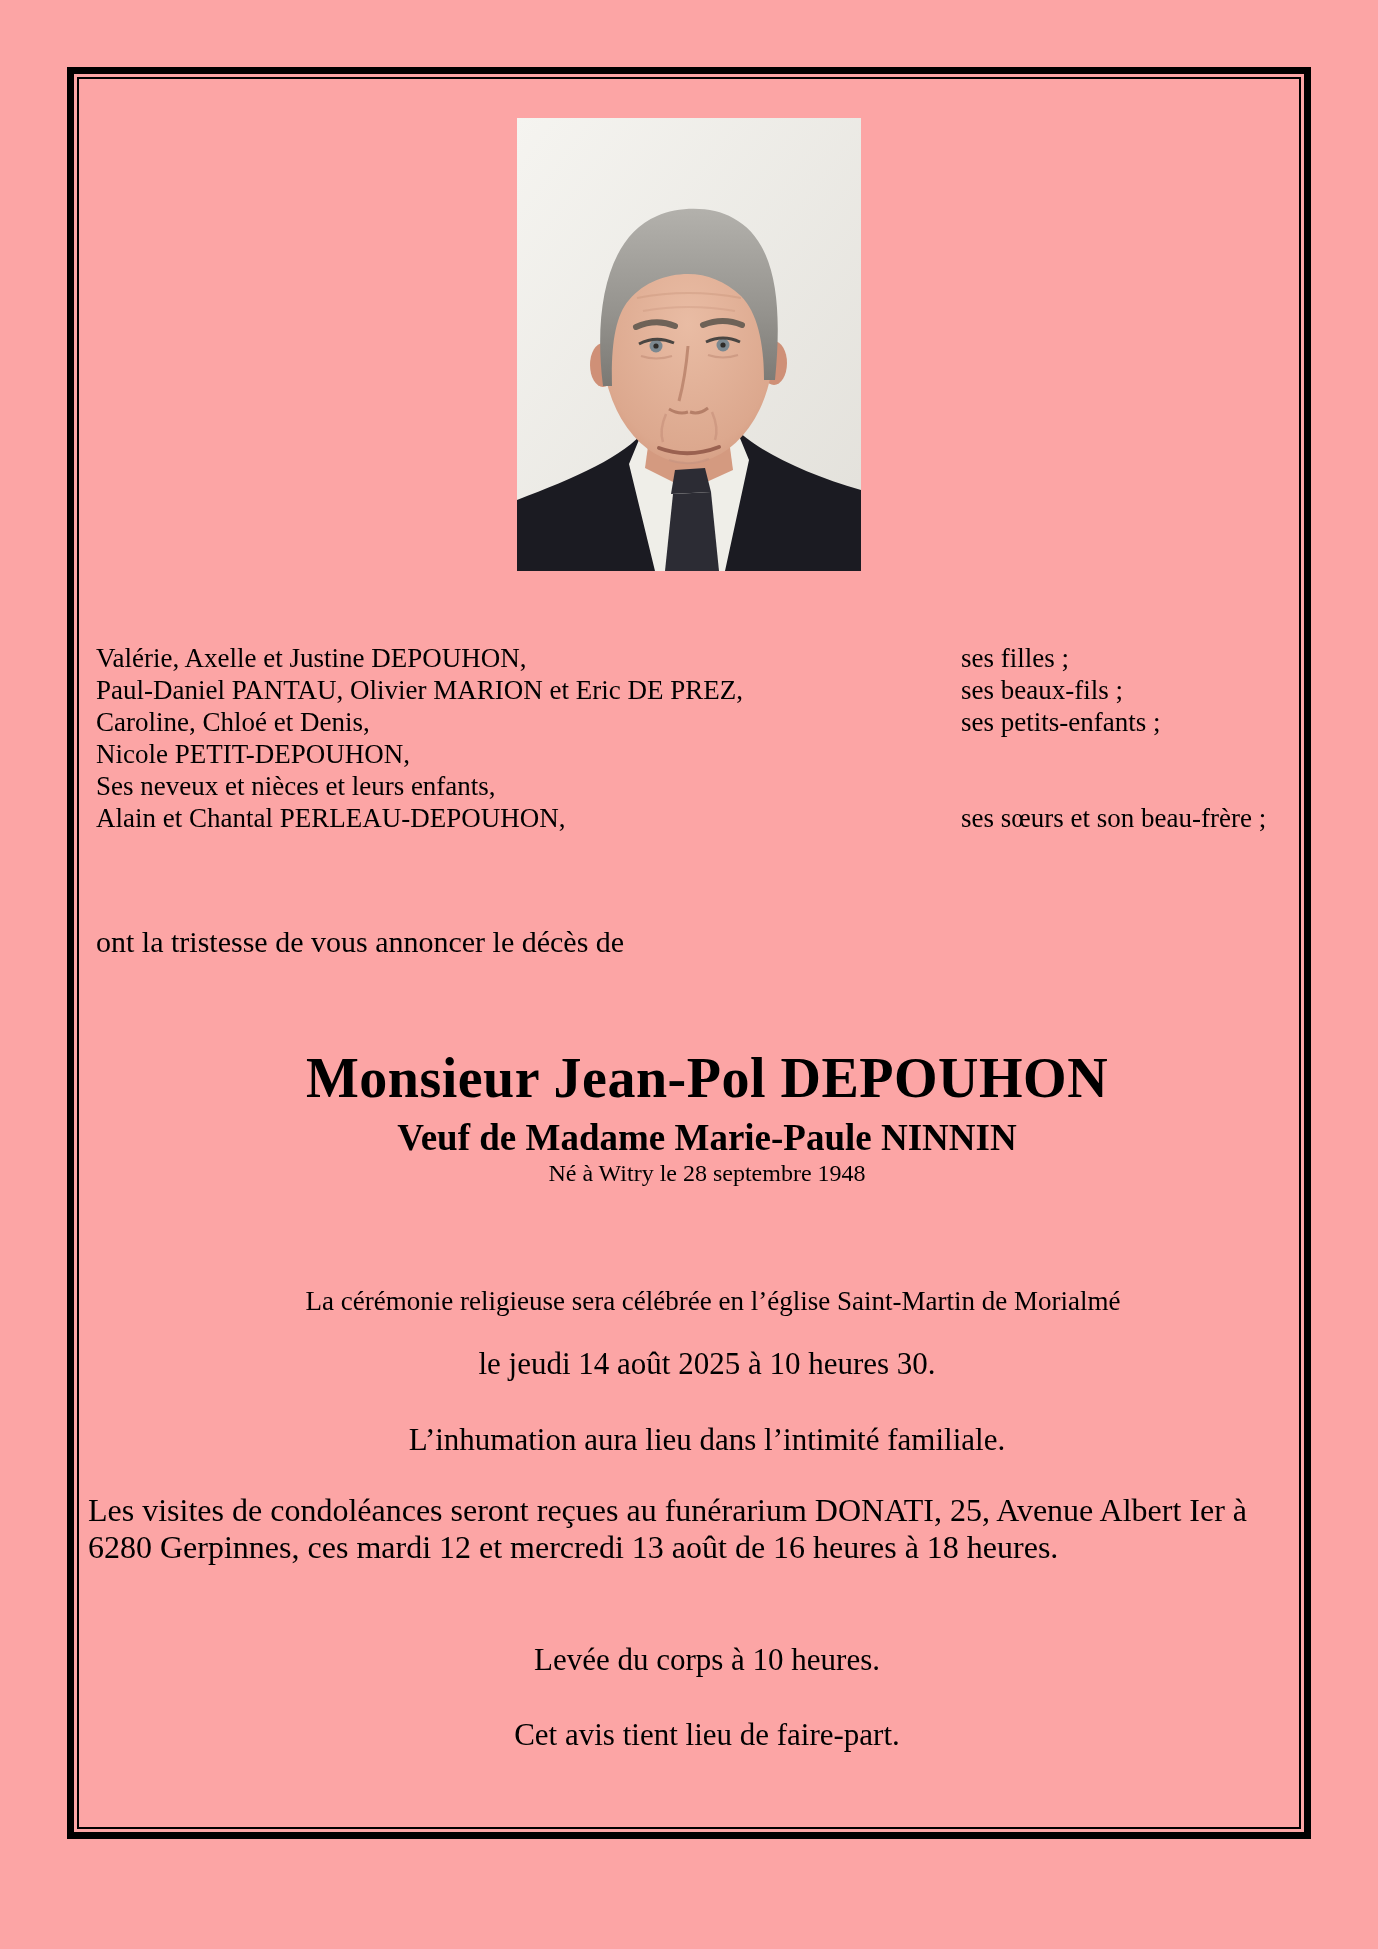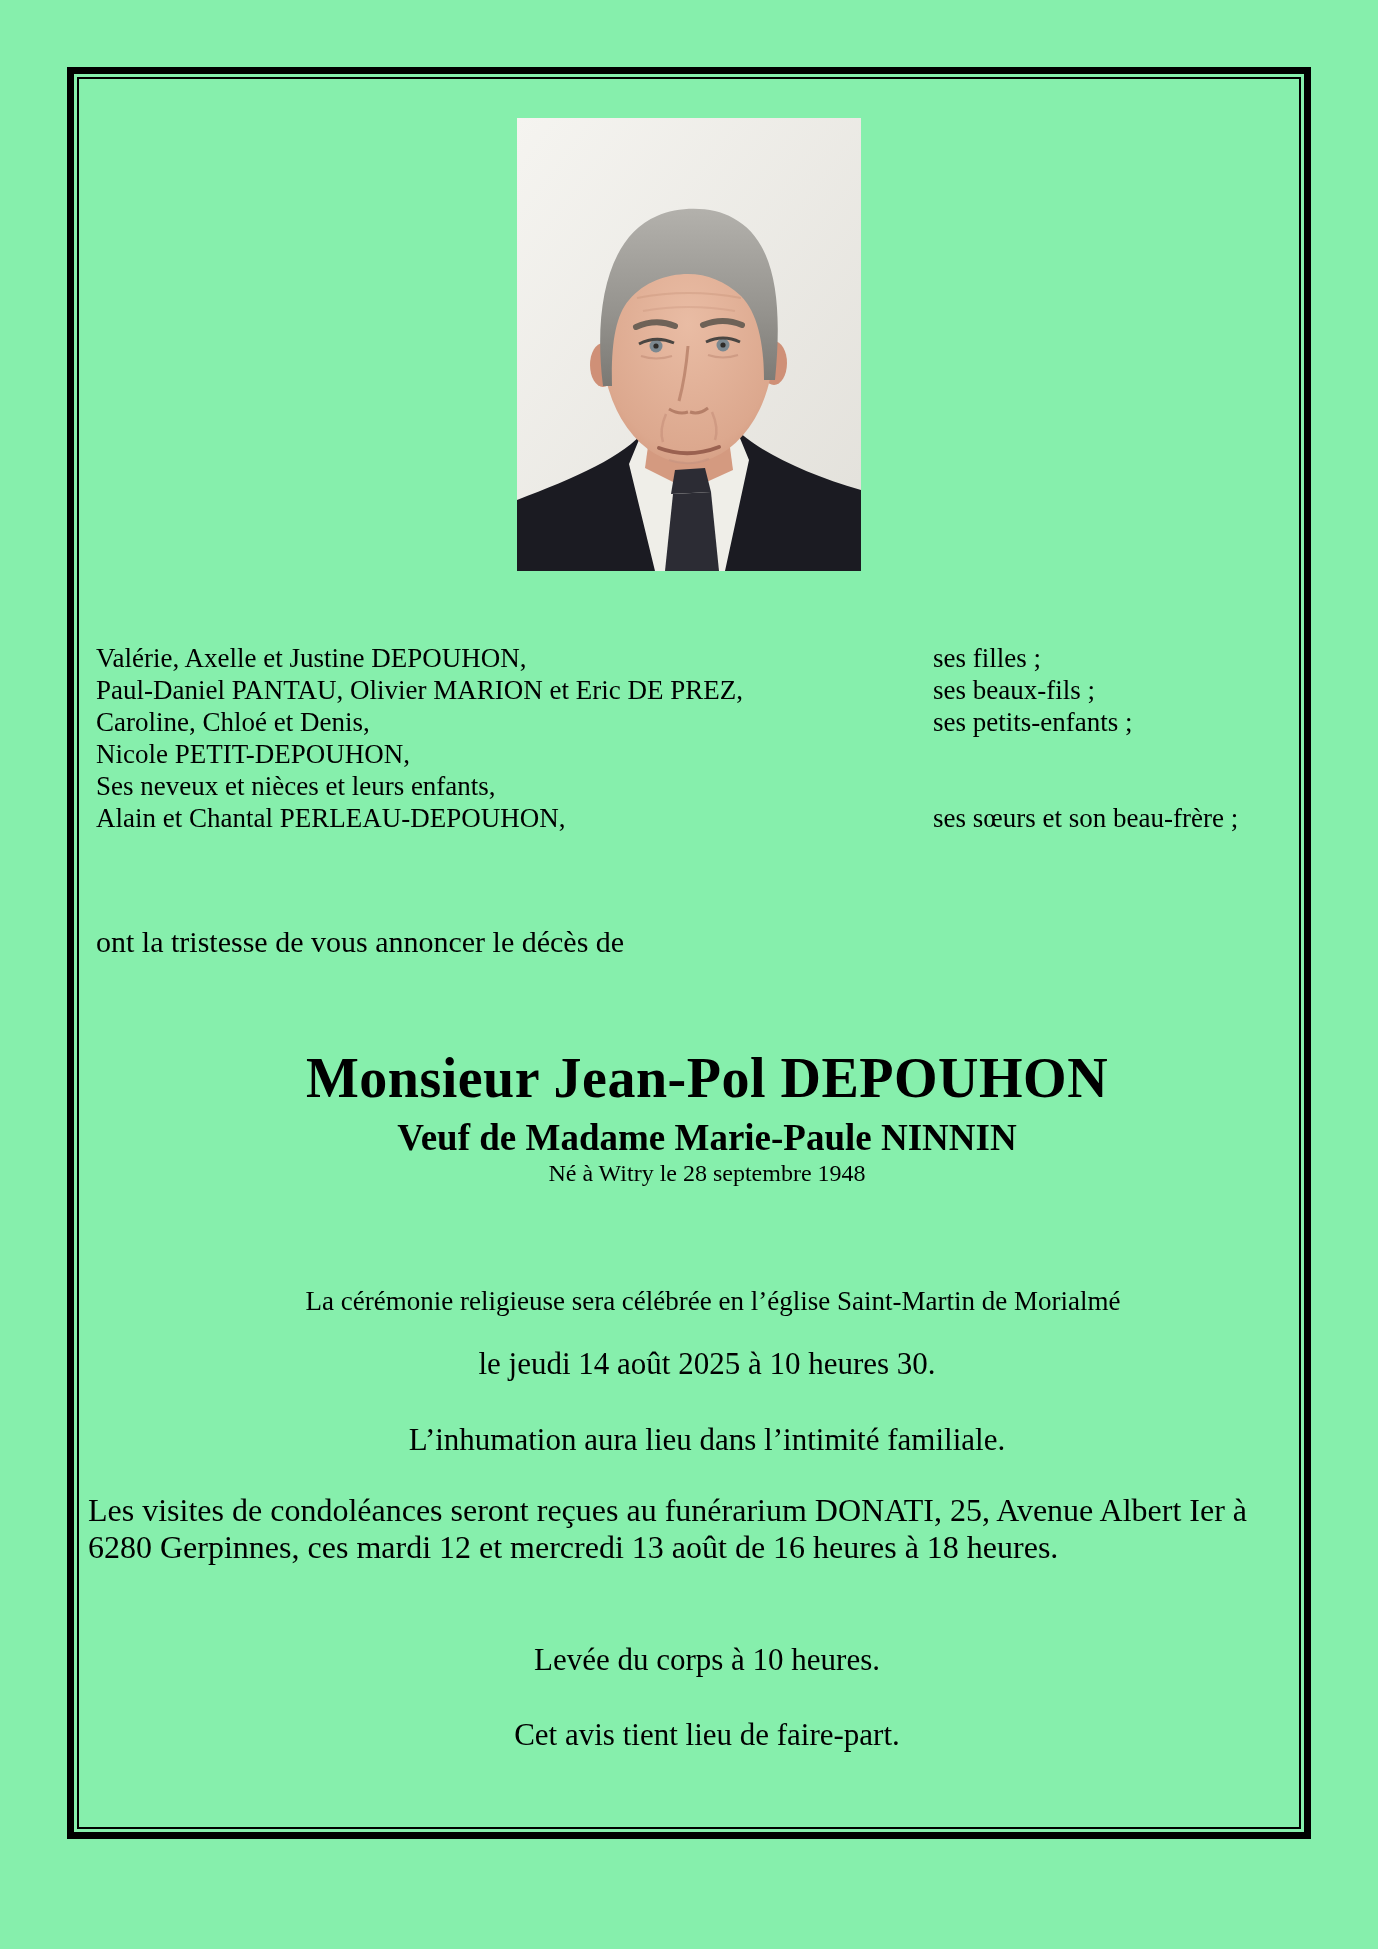--- a/index.html
+++ b/index.html
@@ -5,21 +5,21 @@
   html, body {
     margin: 0;
     padding: 0;
     background: #ffffff;
   }
   .page {
     position: relative;
     width: 1378px;
     height: 1949px;
     margin: 0 auto;
-    background: #86efac;
+    background: #fca5a5;
     color: #000000;
     font-family: "Liberation Serif", "DejaVu Serif", serif;
     overflow: hidden;
   }
   
   .frame-outer {
     position: absolute;
     left: 67px;
     top: 67px;
     width: 1244px;
@@ -54,21 +54,21 @@
     font-size: 27px;
     line-height: 32px;
   }
   .family-row {
     position: relative;
     height: 32px;
     white-space: nowrap;
   }
   .family-right {
     position: absolute;
-    left: 837px;
+    left: 865px;
     top: 0;
   }
 
   .announce {
     position: absolute;
     left: 96px;
     top: 925px;
     font-size: 30px;
     white-space: nowrap;
   }

